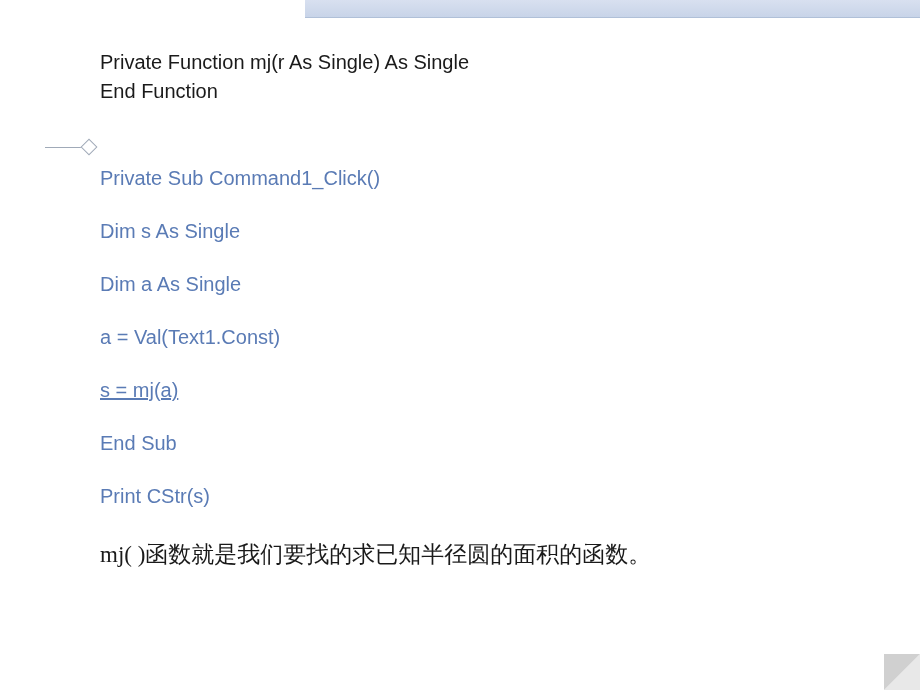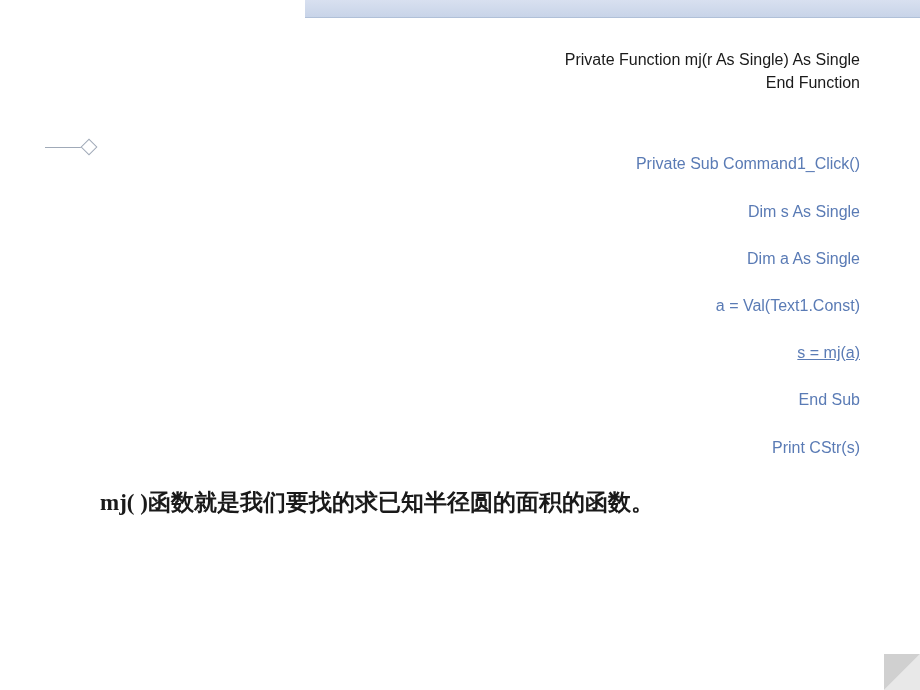--- a/index.html
+++ b/index.html
@@ -49,43 +49,41 @@
       transform: rotate(45deg);
       background: #ffffff;
     }
     .content {
       position: absolute;
       top: 48px;
       left: 100px;
       width: 760px;
     }
     .code-line {
-      font-size: 16px;
+      font-size: 20px;
       line-height: 1.45;
       color: #1a1a1a;
       white-space: pre;
       font-family: Arial, sans-serif;
-      text-align: right;
     }
     .code-line.blue {
       color: #5a7bb5;
       margin-top: 24px;
     }
     .code-line.underline {
       text-decoration: underline;
     }
     .spacer {
       height: 34px;
     }
     .note {
       font-size: 23px;
       color: #1a1a1a;
       margin-top: 28px;
       font-family: "Microsoft YaHei", "SimSun", serif;
-      font-weight: bold;
     }
     .corner-fold {
       position: absolute;
       bottom: 0;
       right: 0;
       width: 0;
       height: 0;
       border-style: solid;
       border-width: 0 0 36px 36px;
       border-color: transparent transparent #e8e8e8 transparent;

